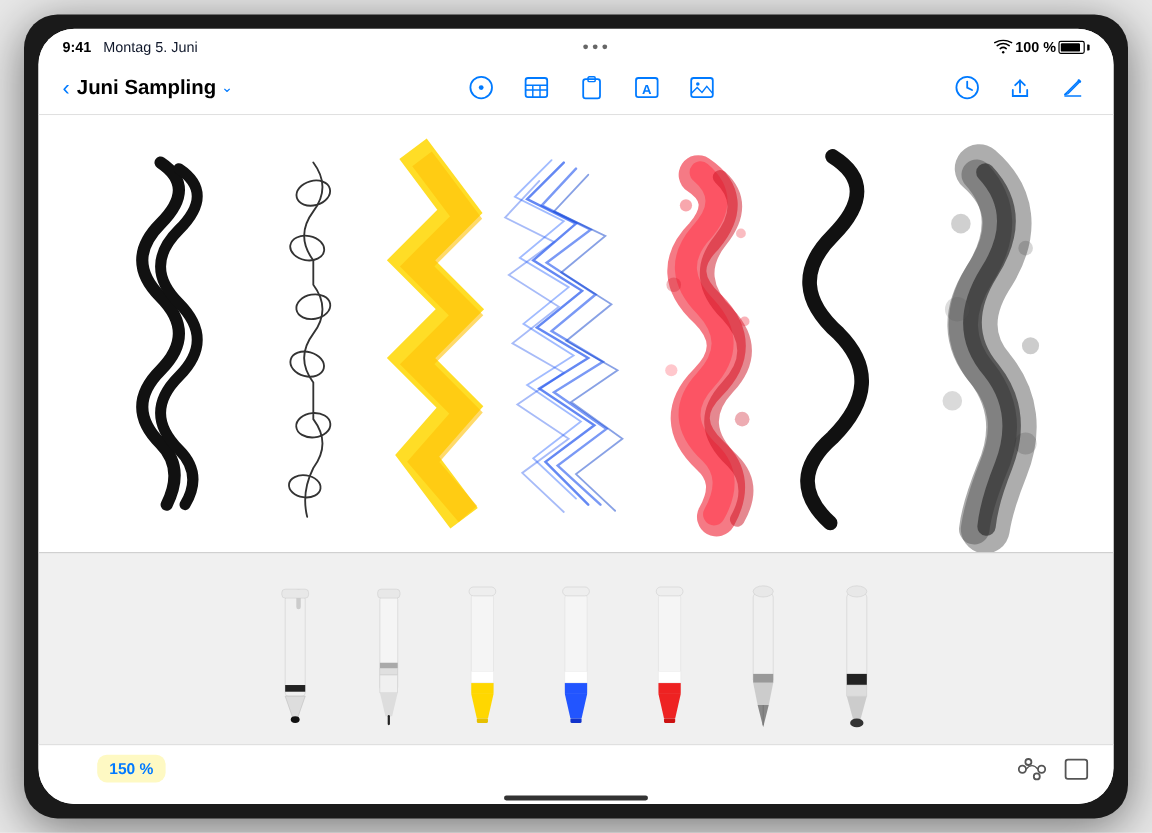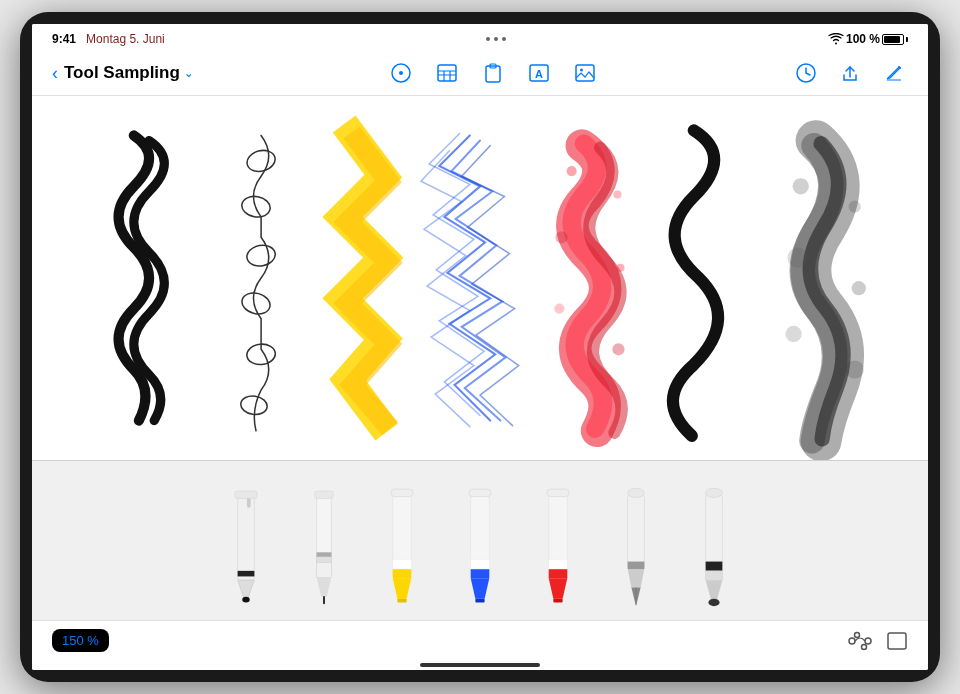--- a/index.html
+++ b/index.html
@@ -22,21 +22,21 @@
       border-radius: 28px;
       padding: 12px;
       box-shadow: 0 8px 40px rgba(0,0,0,0.5);
       position: relative;
     }
 
     .ipad-screen {
       width: 100%;
       height: 100%;
       background: #ffffff;
-      border-radius: 2px;
+      border-radius: 30px;
       overflow: hidden;
       display: flex;
       flex-direction: column;
     }
 
     
     .status-bar {
       display: flex;
       align-items: center;
       justify-content: space-between;
@@ -204,26 +204,27 @@
       display: flex;
       align-items: center;
       justify-content: space-between;
       padding: 8px 20px 10px;
       background: #fff;
       border-top: 1px solid #e0e0e0;
       min-height: 40px;
     }
 
     .zoom-level {
-      background: #000000;
+      background: #fef9c3;
       color: #007AFF;
       font-size: 13px;
-      font-weight: 400;
+      font-weight: 700;
       padding: 4px 10px;
       border-radius: 8px;
+      margin-left: 29px;
     }
 
     .bottom-right-icons {
       display: flex;
       align-items: center;
       gap: 14px;
       color: #555;
       font-size: 20px;
     }
 
@@ -265,21 +266,21 @@
   </style>
 </head>
 <body>
 
 <div class="ipad-frame">
   <div class="ipad-screen">
 
     <div class="status-bar">
       <div class="status-left">
         <span>9:41</span>
-        <span style="margin-left:6px; font-weight:400; color:#7f1d1d;">Montag 5. Juni</span>
+        <span style="margin-left:6px; font-weight:400; color:#0f172a;">Montag 5. Juni</span>
       </div>
       <div class="status-center">
         <div class="status-dot"></div>
         <div class="status-dot"></div>
         <div class="status-dot"></div>
       </div>
       <div class="status-right">
 
         <svg width="16" height="12" viewBox="0 0 16 12">
           <path d="M8 9.5 A1 1 0 0 1 9 10.5 A1 1 0 0 1 8 11.5 A1 1 0 0 1 7 10.5 A1 1 0 0 1 8 9.5Z" fill="#000"></path>
@@ -296,21 +297,21 @@
         </div>
       </div>
     </div>
 
     <div class="toolbar">
       <div class="toolbar-left">
         <div class="back-btn">
           <span class="back-chevron">‹</span>
         </div>
         <div class="title-area">
-          <span class="doc-title">Tool Sampling</span>
+          <span class="doc-title">Juni Sampling</span>
           <span class="title-chevron">⌄</span>
         </div>
       </div>
 
       <div class="toolbar-center">
 
         <div class="toolbar-icon">
           <svg width="22" height="22" viewBox="0 0 22 22">
             <circle cx="11" cy="11" r="9" stroke="#007AFF" stroke-width="1.5" fill="none"></circle>
             <circle cx="11" cy="11" r="2" fill="#007AFF"></circle>

